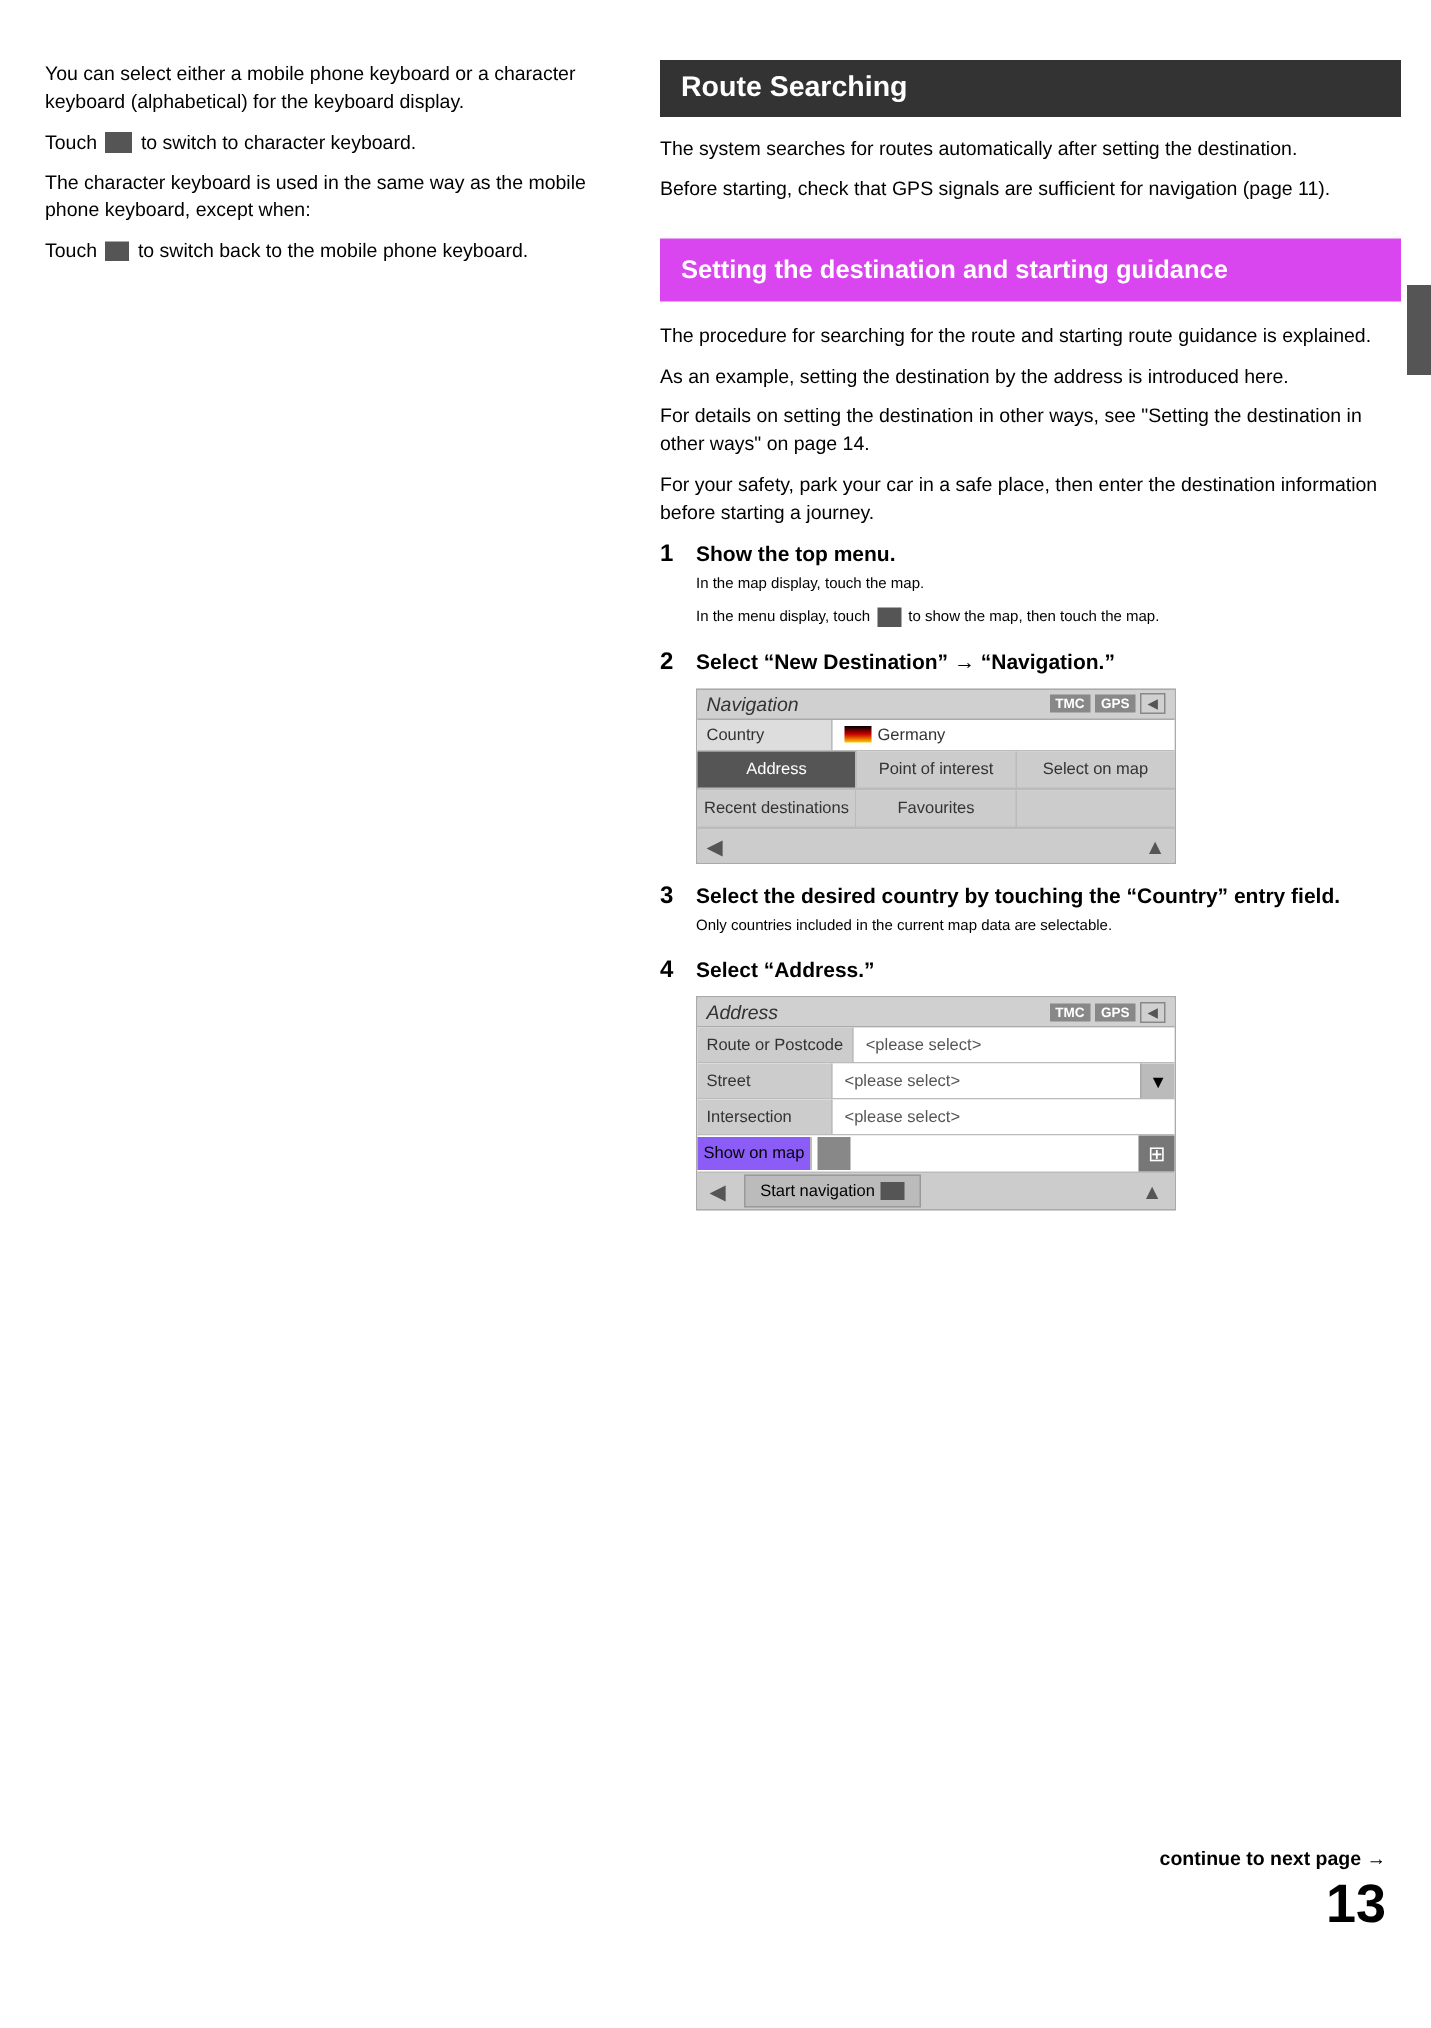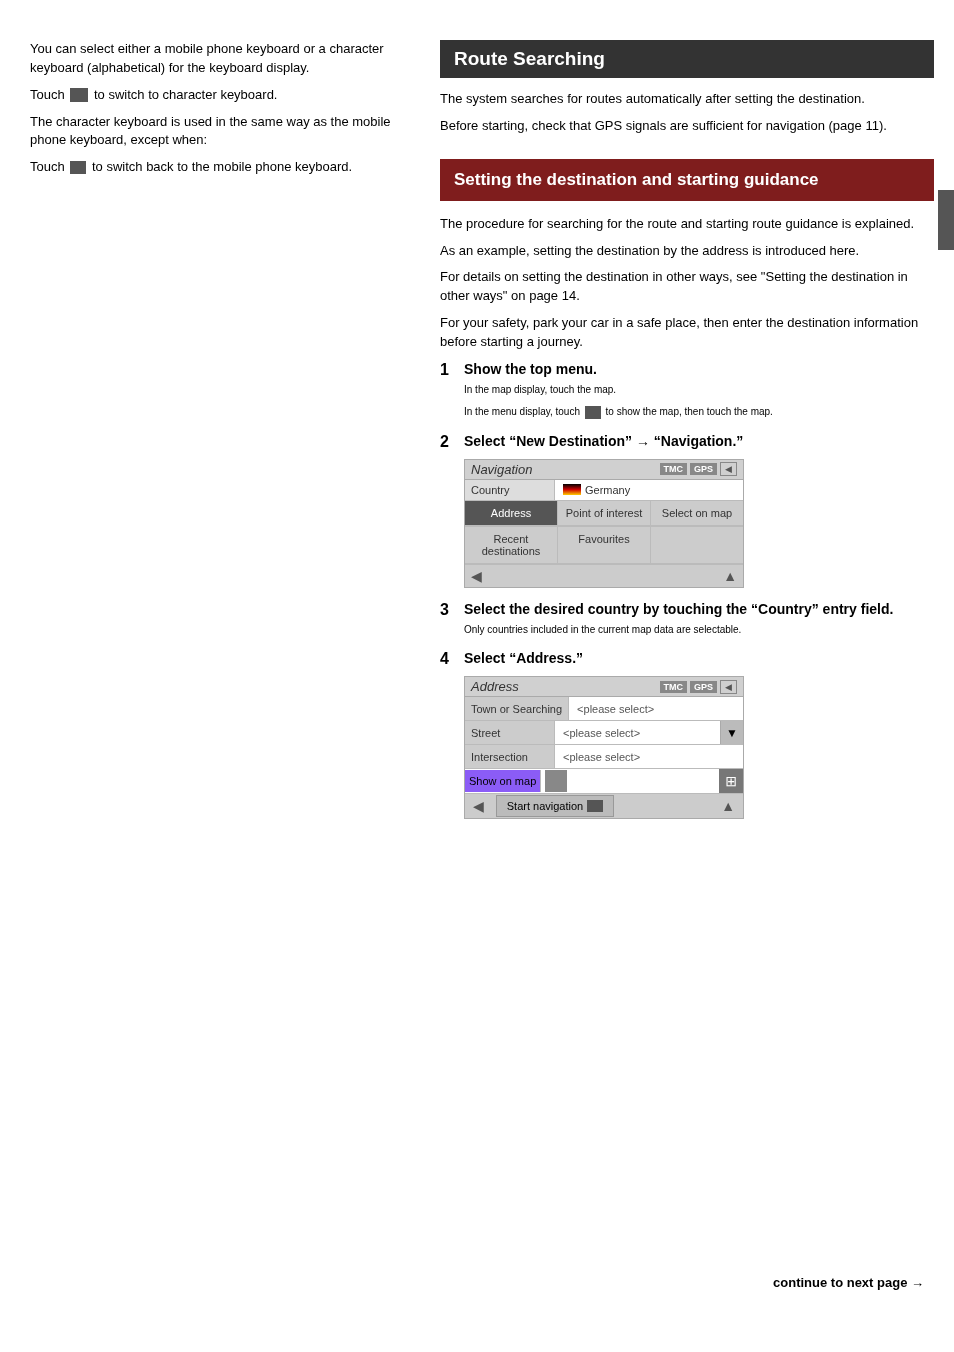--- a/index.html
+++ b/index.html
@@ -43,21 +43,21 @@
       background: #333;
       color: #fff;
       padding: 8px 14px;
       font-size: 19px;
       font-weight: bold;
       margin-bottom: 12px;
     }
 
     
     .section-header-setting {
-      background: #7f1d1d;
+      background: #d946ef;
       color: #fff;
       padding: 10px 14px;
       font-size: 17px;
       font-weight: bold;
       margin-bottom: 14px;
       line-height: 1.3;
     }
 
     p {
       margin-bottom: 8px;
@@ -122,21 +122,21 @@
       padding-left: 24px;
       font-size: 10px;
       line-height: 1.4;
     }
 
     
     .ui-mockup {
       border: 1px solid #aaa;
       margin: 8px 0 12px 24px;
       font-size: 12px;
-      width: 280px;
+      width: 320px;
       background: #e8e8e8;
     }
     .ui-titlebar {
       display: flex;
       align-items: center;
       justify-content: space-between;
       background: #d0d0d0;
       border-bottom: 1px solid #aaa;
       padding: 2px 6px;
     }
@@ -440,21 +440,21 @@
       <div class="ui-mockup">
         <div class="ui-titlebar">
           <span class="ui-title-text">Address</span>
           <div class="ui-badges">
             <span class="ui-badge">TMC</span>
             <span class="ui-badge">GPS</span>
             <span class="ui-badge-outline">◀</span>
           </div>
         </div>
         <div class="ui-addr-row">
-          <div class="ui-addr-label">Town or Searching</div>
+          <div class="ui-addr-label">Route or Postcode</div>
           <div class="ui-addr-value">&lt;please select&gt;</div>
         </div>
         <div class="ui-addr-row">
           <div class="ui-addr-label">Street</div>
           <div class="ui-addr-value">&lt;please select&gt;</div>
           <div class="ui-addr-arrow">▼</div>
         </div>
         <div class="ui-addr-row">
           <div class="ui-addr-label">Intersection</div>
           <div class="ui-addr-value">&lt;please select&gt;</div>
@@ -471,15 +471,16 @@
             <span class="ui-start-icon"></span>
           </div>
           <span class="ui-forward-btn">▲</span>
         </div>
       </div>
     </div>
 
     
     <div style="position: absolute; bottom: 32px; right: 30px; text-align: right;">
       <div style="font-size:13px; font-weight: bold;">continue to next page →</div>
+      <div style="font-size: 36px; font-weight: bold; margin-top: 2px;">13</div>
     </div>
   </div>
 </div>
 
 </body></html>

